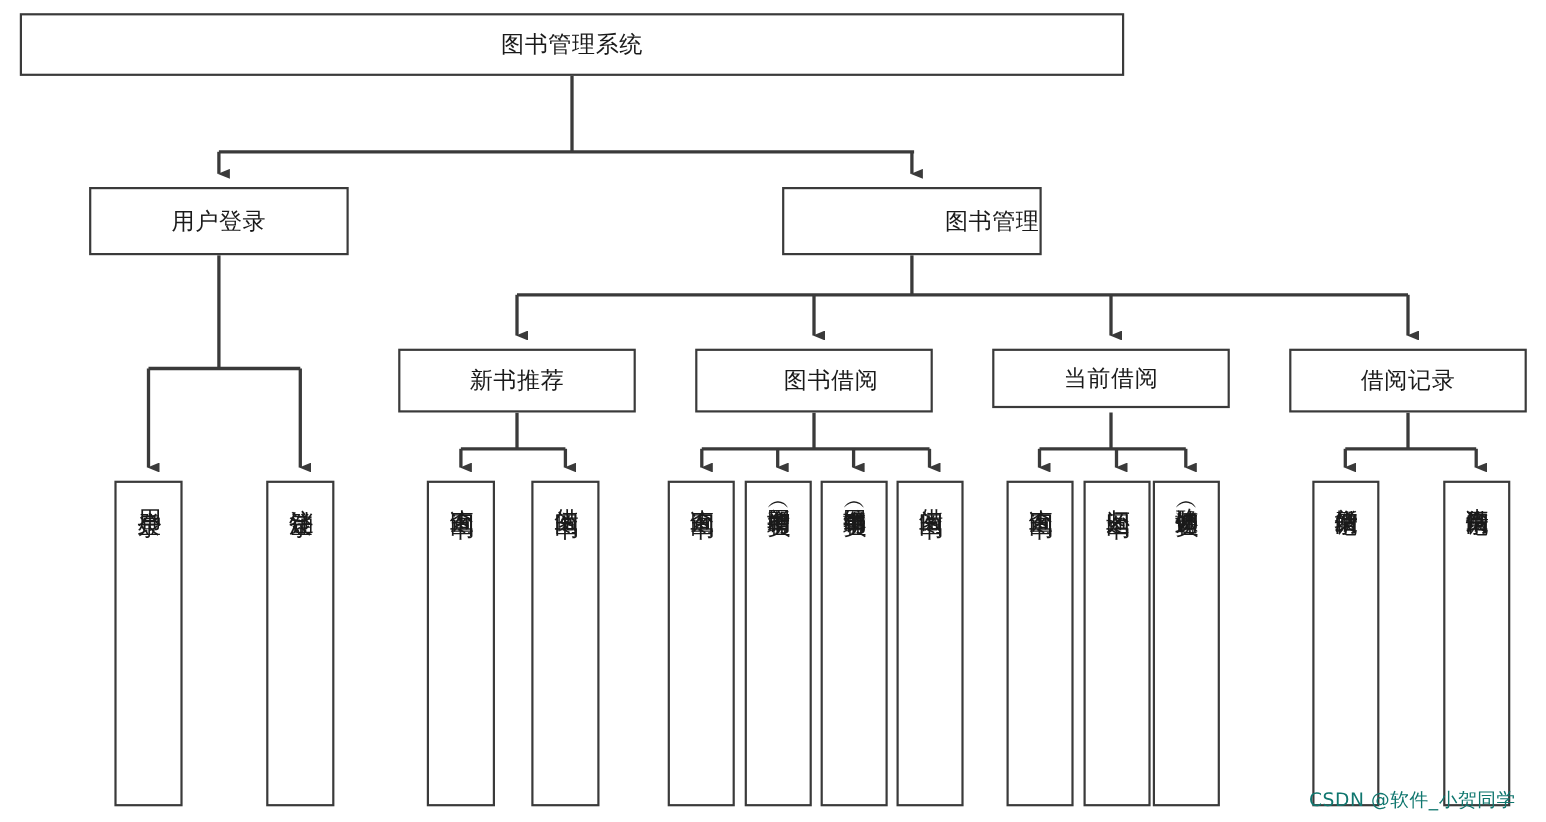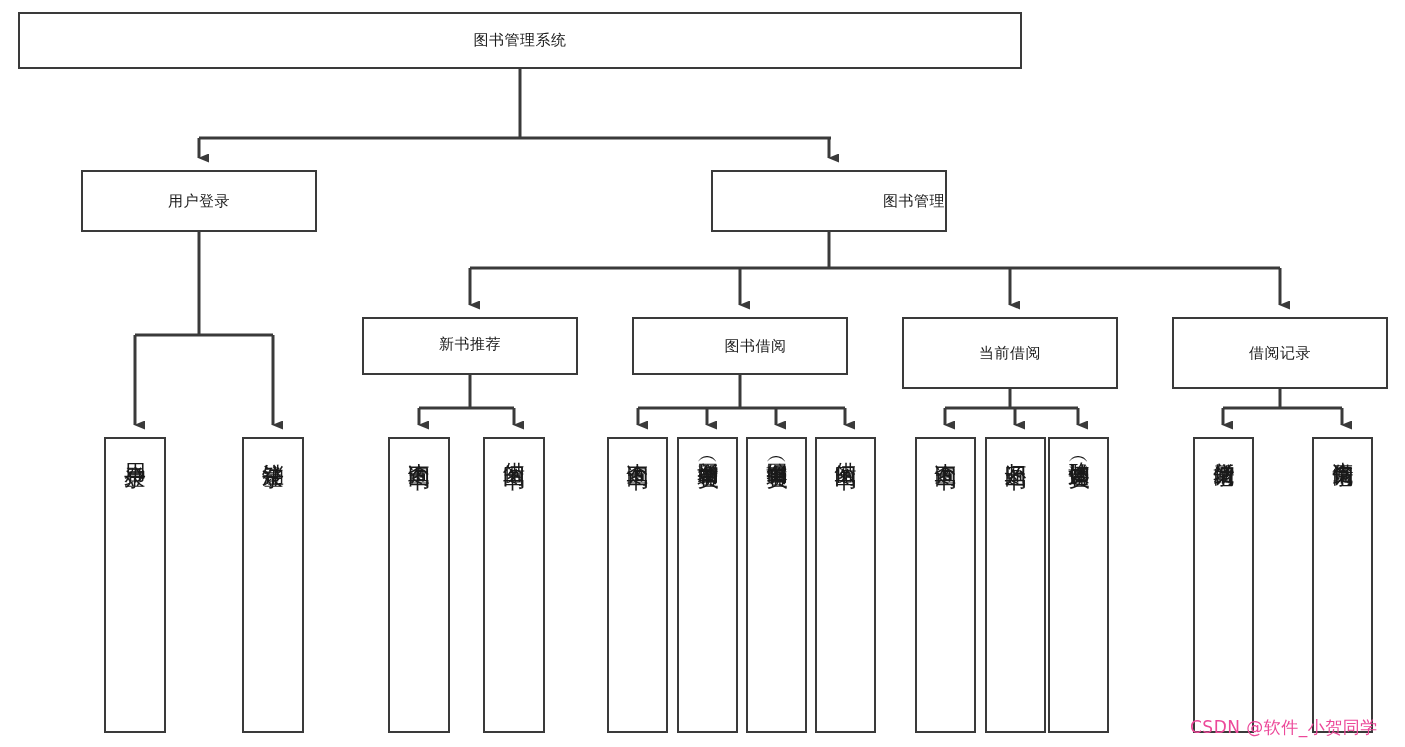--- a/index.html
+++ b/index.html
@@ -36,42 +36,42 @@
     justify-content: center;
     color: #1a1a1a;
   }
   .node .node-label {
     display: block;
     text-align: center;
     line-height: 1.08;
     letter-spacing: 0.5px;
   }
   .node.horizontal .node-label {
-    font-size: 15px;
+    font-size: 21px;
     writing-mode: horizontal-tb;
   }
   .node.vertical {
     align-items: flex-start;
     padding-top: 6px;
   }
   .node.vertical .node-label {
     writing-mode: vertical-rl;
     text-orientation: upright;
     font-size: 22px;
     line-height: 1.0;
     letter-spacing: 2px;
     white-space: nowrap;
   }
   .node.vertical.long .node-label {
     font-size: 21px;
     letter-spacing: 1px;
   }
   #watermark {
     position: absolute;
-    color: #ec4899;
+    color: #0f766e;
     font-size: 17px;
     white-space: nowrap;
     letter-spacing: 0.5px;
     font-family: "DejaVu Sans", "Liberation Sans", sans-serif;
   }
 </style>
 </head>
 <body>
 
 <div id="diagram-root">
@@ -131,30 +131,30 @@
     <span class="node-label">图书管理系统</span>
   </div>
 
   <div class="node horizontal" style="left:81px; top:170px; width:236px; height:62px;">
     <span class="node-label">用户登录</span>
   </div>
   <div class="node horizontal" style="left:711px; top:170px; width:236px; height:62px;justify-content:flex-end;">
     <span class="node-label">图书管理</span>
   </div>
 
-  <div class="node horizontal" style="left:362px; top:317px; width:216px; height:58px;font-family:Liberation Mono, monospace;">
+  <div class="node horizontal" style="left:362px; top:317px; width:216px; height:58px;">
     <span class="node-label">新书推荐</span>
   </div>
   <div class="node horizontal" style="left:632px; top:317px; width:216px; height:58px;padding-left:31px;">
     <span class="node-label">图书借阅</span>
   </div>
-  <div class="node horizontal" style="left:902px; top:317px; width:216px; height:72px;">
+  <div class="node horizontal" style="left:902px; top:317px; width:216px; height:54px;">
     <span class="node-label">当前借阅</span>
   </div>
-  <div class="node horizontal" style="left:1172px; top:317px; width:216px; height:72px;">
+  <div class="node horizontal" style="left:1172px; top:317px; width:216px; height:58px;">
     <span class="node-label">借阅记录</span>
   </div>
 
   <div class="node vertical" style="left:104px; top:437px; width:62px; height:296px;">
     <span class="node-label">用户登录</span>
   </div>
   <div class="node vertical" style="left:242px; top:437px; width:62px; height:296px;">
     <span class="node-label">注销登录</span>
   </div>
 

